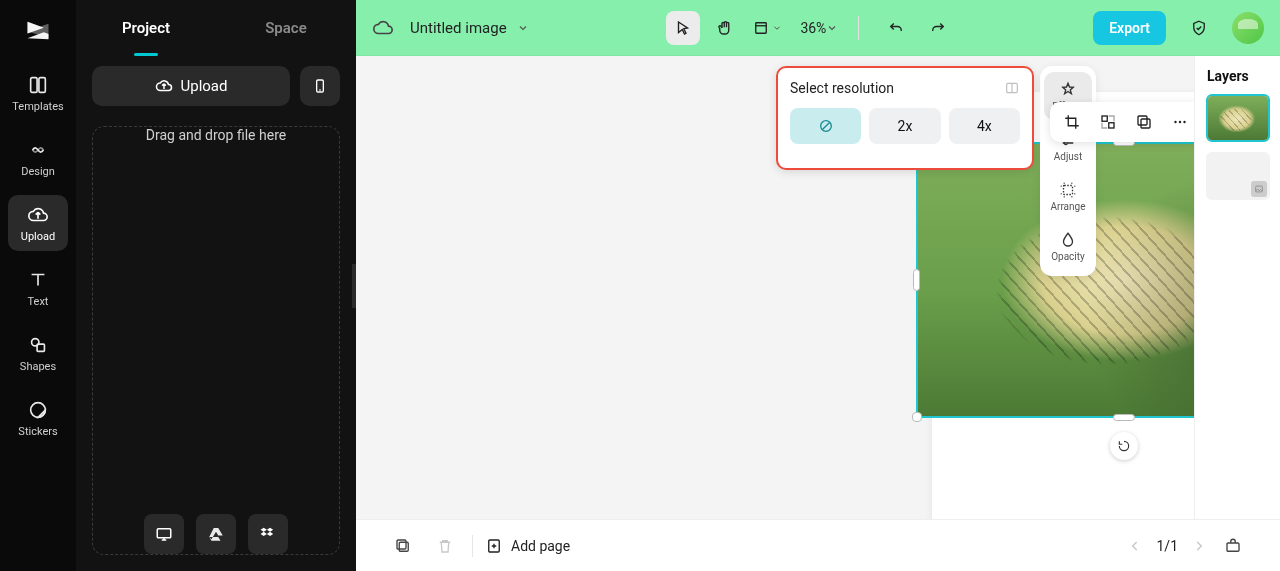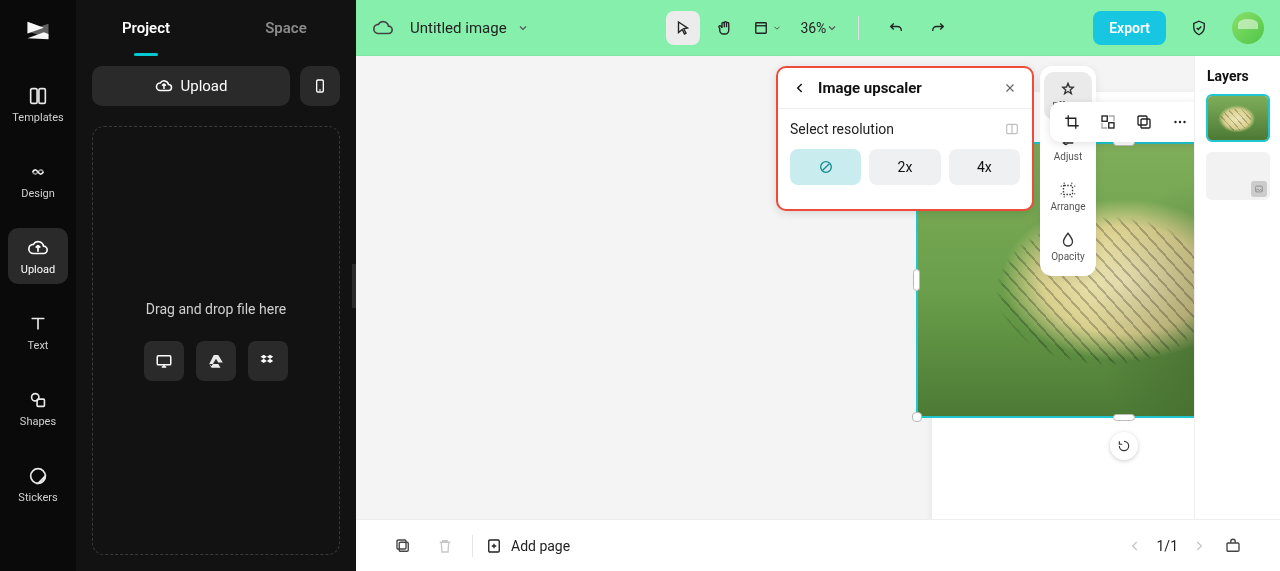--- a/index.html
+++ b/index.html
@@ -1,36 +1,36 @@
 <!DOCTYPE html>
 <html><head>
 <meta charset="utf-8">
 <style>
 * { box-sizing: border-box; margin: 0; padding: 0; font-family: -apple-system, BlinkMacSystemFont, 'Segoe UI', Roboto, sans-serif; }
 body { width: 1280px; height: 571px; overflow: hidden; display: flex; background: #f7f7f7; }
 
 
-.icon-rail { width: 76px; background: #0a0a0a; display: flex; flex-direction: column; align-items: center; padding-top: 8px; gap: 20px; }
+.icon-rail { width: 76px; background: #0a0a0a; display: flex; flex-direction: column; align-items: center; padding-top: 8px; gap: 9px; }
 .icon-rail .logo { width: 60px; height: 44px; display: flex; align-items: center; justify-content: center; margin-bottom: 4px; }
 .icon-rail .rail-item { width: 60px; height: 56px; display: flex; flex-direction: column; align-items: center; justify-content: center; gap: 3px; color: #e8e8e8; cursor: pointer; border-radius: 10px; }
 .icon-rail .rail-item.active { background: #2a2a2a; }
 .icon-rail .rail-item .rail-ico { width: 24px; height: 24px; display: flex; align-items: center; justify-content: center; }
 .icon-rail .rail-item .rail-label { font-size: 11px; color: #d0d0d0; }
 .icon-rail .rail-item.active .rail-label { color: #fff; }
 
 
 .side-panel { width: 280px; background: #121212; display: flex; flex-direction: column; position: relative; }
 .side-tabs { height: 56px; display: flex; }
 .side-tabs .tab { flex: 1; display: flex; align-items: center; justify-content: center; color: #8a8a8a; font-weight: 600; font-size: 15px; cursor: pointer; position: relative; }
 .side-tabs .tab.active { color: #fff; }
 .side-tabs .tab.active::after { content: ''; position: absolute; bottom: 0; width: 24px; height: 3px; background: #00c9d4; border-radius: 2px; }
 .upload-row { display: flex; gap: 10px; padding: 10px 16px 8px; }
 .upload-btn { flex: 1; height: 40px; background: #2a2a2a; border-radius: 10px; display: flex; align-items: center; justify-content: center; color: #fff; gap: 8px; font-size: 15px; cursor: pointer; }
 .device-btn { width: 40px; height: 40px; background: #2a2a2a; border-radius: 10px; display: flex; align-items: center; justify-content: center; color: #fff; cursor: pointer; }
-.dropzone { flex: 1; margin: 12px 16px 16px; border: 1px dashed #3a3a3a; border-radius: 12px; display: flex; flex-direction: column; align-items: center; justify-content: center; gap: 24px; color: #d0d0d0; }
+.dropzone { flex: 1; margin: 12px 16px 16px; border: 1px dashed #3a3a3a; border-radius: 12px; display: flex; flex-direction: column; align-items: center; justify-content: space-between; gap: 24px; color: #d0d0d0; }
 .dropzone-sources { display: flex; gap: 12px; }
 .source-btn { width: 40px; height: 40px; background: #2a2a2a; border-radius: 8px; display: flex; align-items: center; justify-content: center; color: #fff; cursor: pointer; }
 .collapse-tab { position: absolute; right: -6px; top: 50%; transform: translateY(-50%); width: 10px; height: 44px; background: #2a2a2a; border-radius: 0 6px 6px 0; display: flex; align-items: center; justify-content: center; color: #888; font-size: 10px; cursor: pointer; }
 
 
 .main { flex: 1; display: flex; flex-direction: column; background: #86efac; }
 .topbar { height: 56px; display: flex; align-items: center; padding: 0 16px; gap: 16px; border-bottom: 1px solid rgba(0,0,0,0.04); }
 .cloud-ico { color: #555; display: flex; align-items: center; }
 .doc-title { color: #222; font-size: 15px; display: flex; align-items: center; gap: 10px; cursor: pointer; }
 .doc-title .chev { color: #666; }
@@ -421,37 +421,20 @@
           <span>
               <svg width="18" height="18" viewBox="0 0 24 24" fill="none" stroke="#333" stroke-width="1.8">
                 <path d="M12 3c4 5 6 8 6 11a6 6 0 11-12 0c0-3 2-6 6-11z"></path>
               </svg>
             </span>
           <span class="lbl">Opacity</span>
         </div>
       </div>
 
       <div class="popover">
-        <div class="popover-head">
-          <div class="back">
-              <span>
-                <svg width="14" height="14" viewBox="0 0 24 24" fill="none" stroke="#111" stroke-width="2.4">
-                  <path d="M15 5l-7 7 7 7"></path>
-                </svg>
-              </span>
-            </div>
-          <div class="ttl">Image upscaler</div>
-          <div class="close">
-              <span>
-                <svg width="14" height="14" viewBox="0 0 24 24" fill="none" stroke="#666" stroke-width="2">
-                  <path d="M6 6l12 12M18 6L6 18"></path>
-                </svg>
-              </span>
-            </div>
-        </div>
         <div class="popover-body">
           <div class="row1">
             <span>Select resolution</span>
             <span class="info-ico">
                 <svg width="16" height="16" viewBox="0 0 24 24" fill="none" stroke="#bfbfbf" stroke-width="1.8">
                   <rect x="4" y="5" width="16" height="14" rx="2"></rect>
                   <path d="M12 5v14"></path>
                 </svg>
               </span>
           </div>

